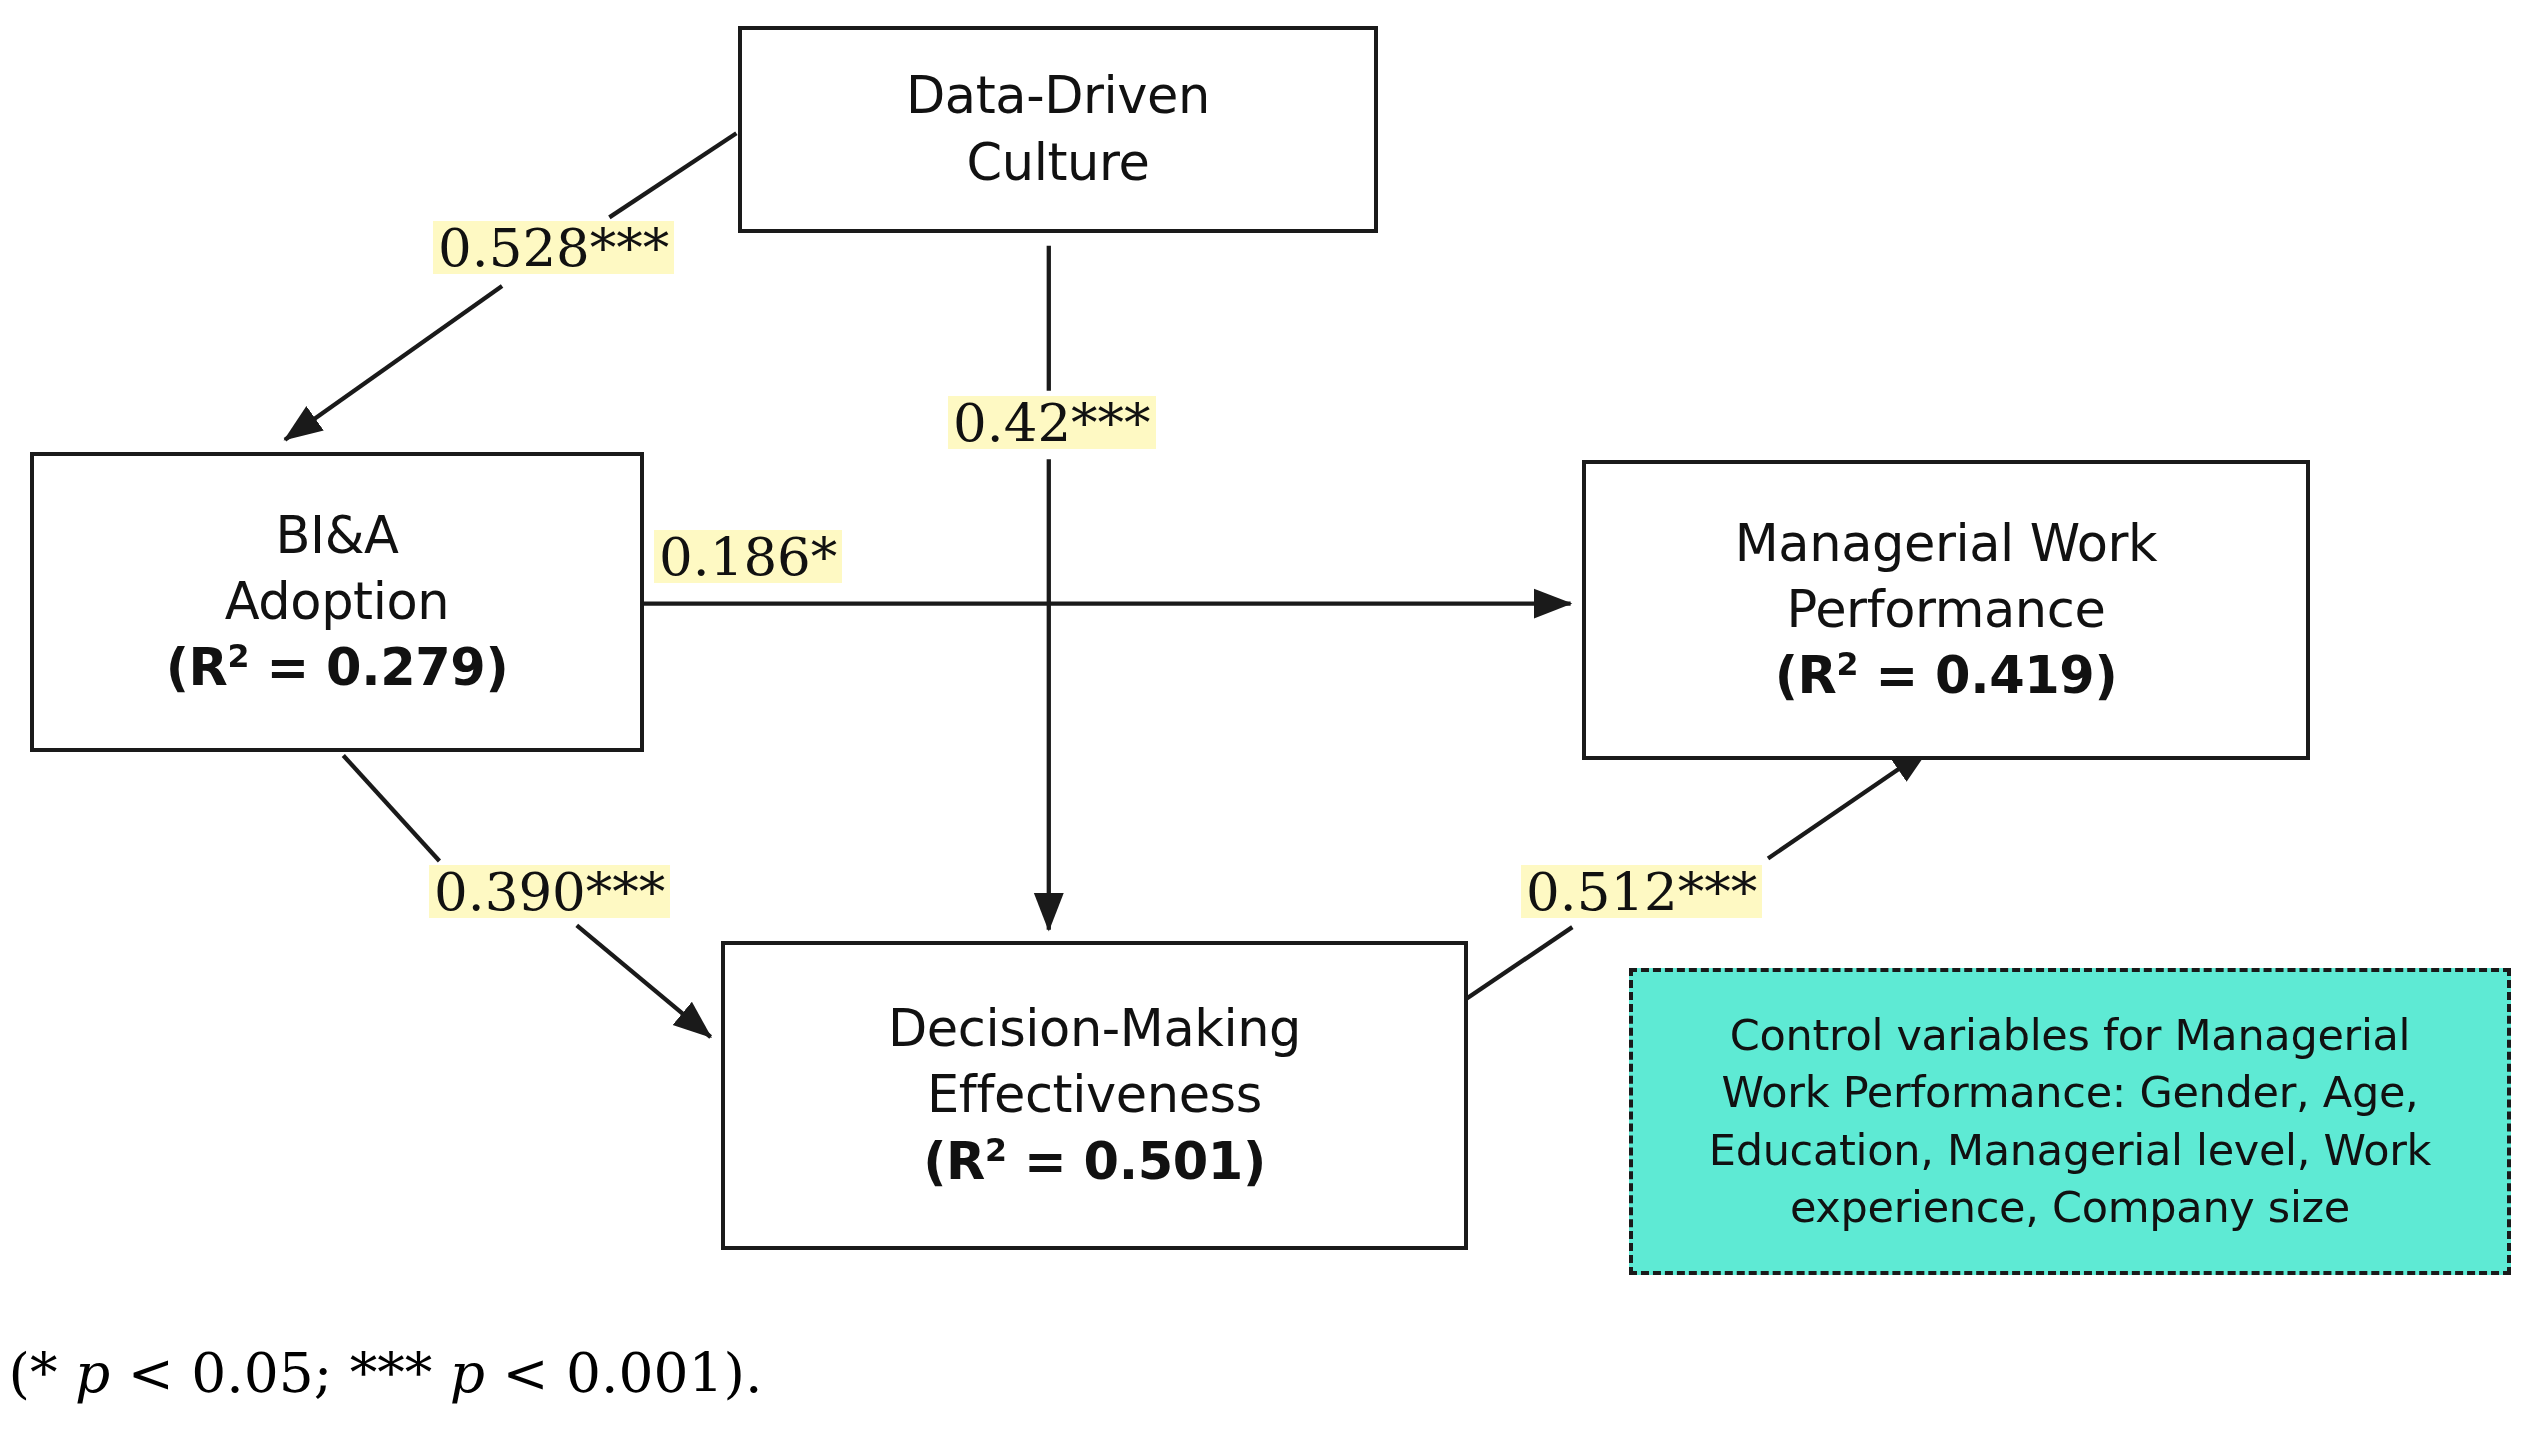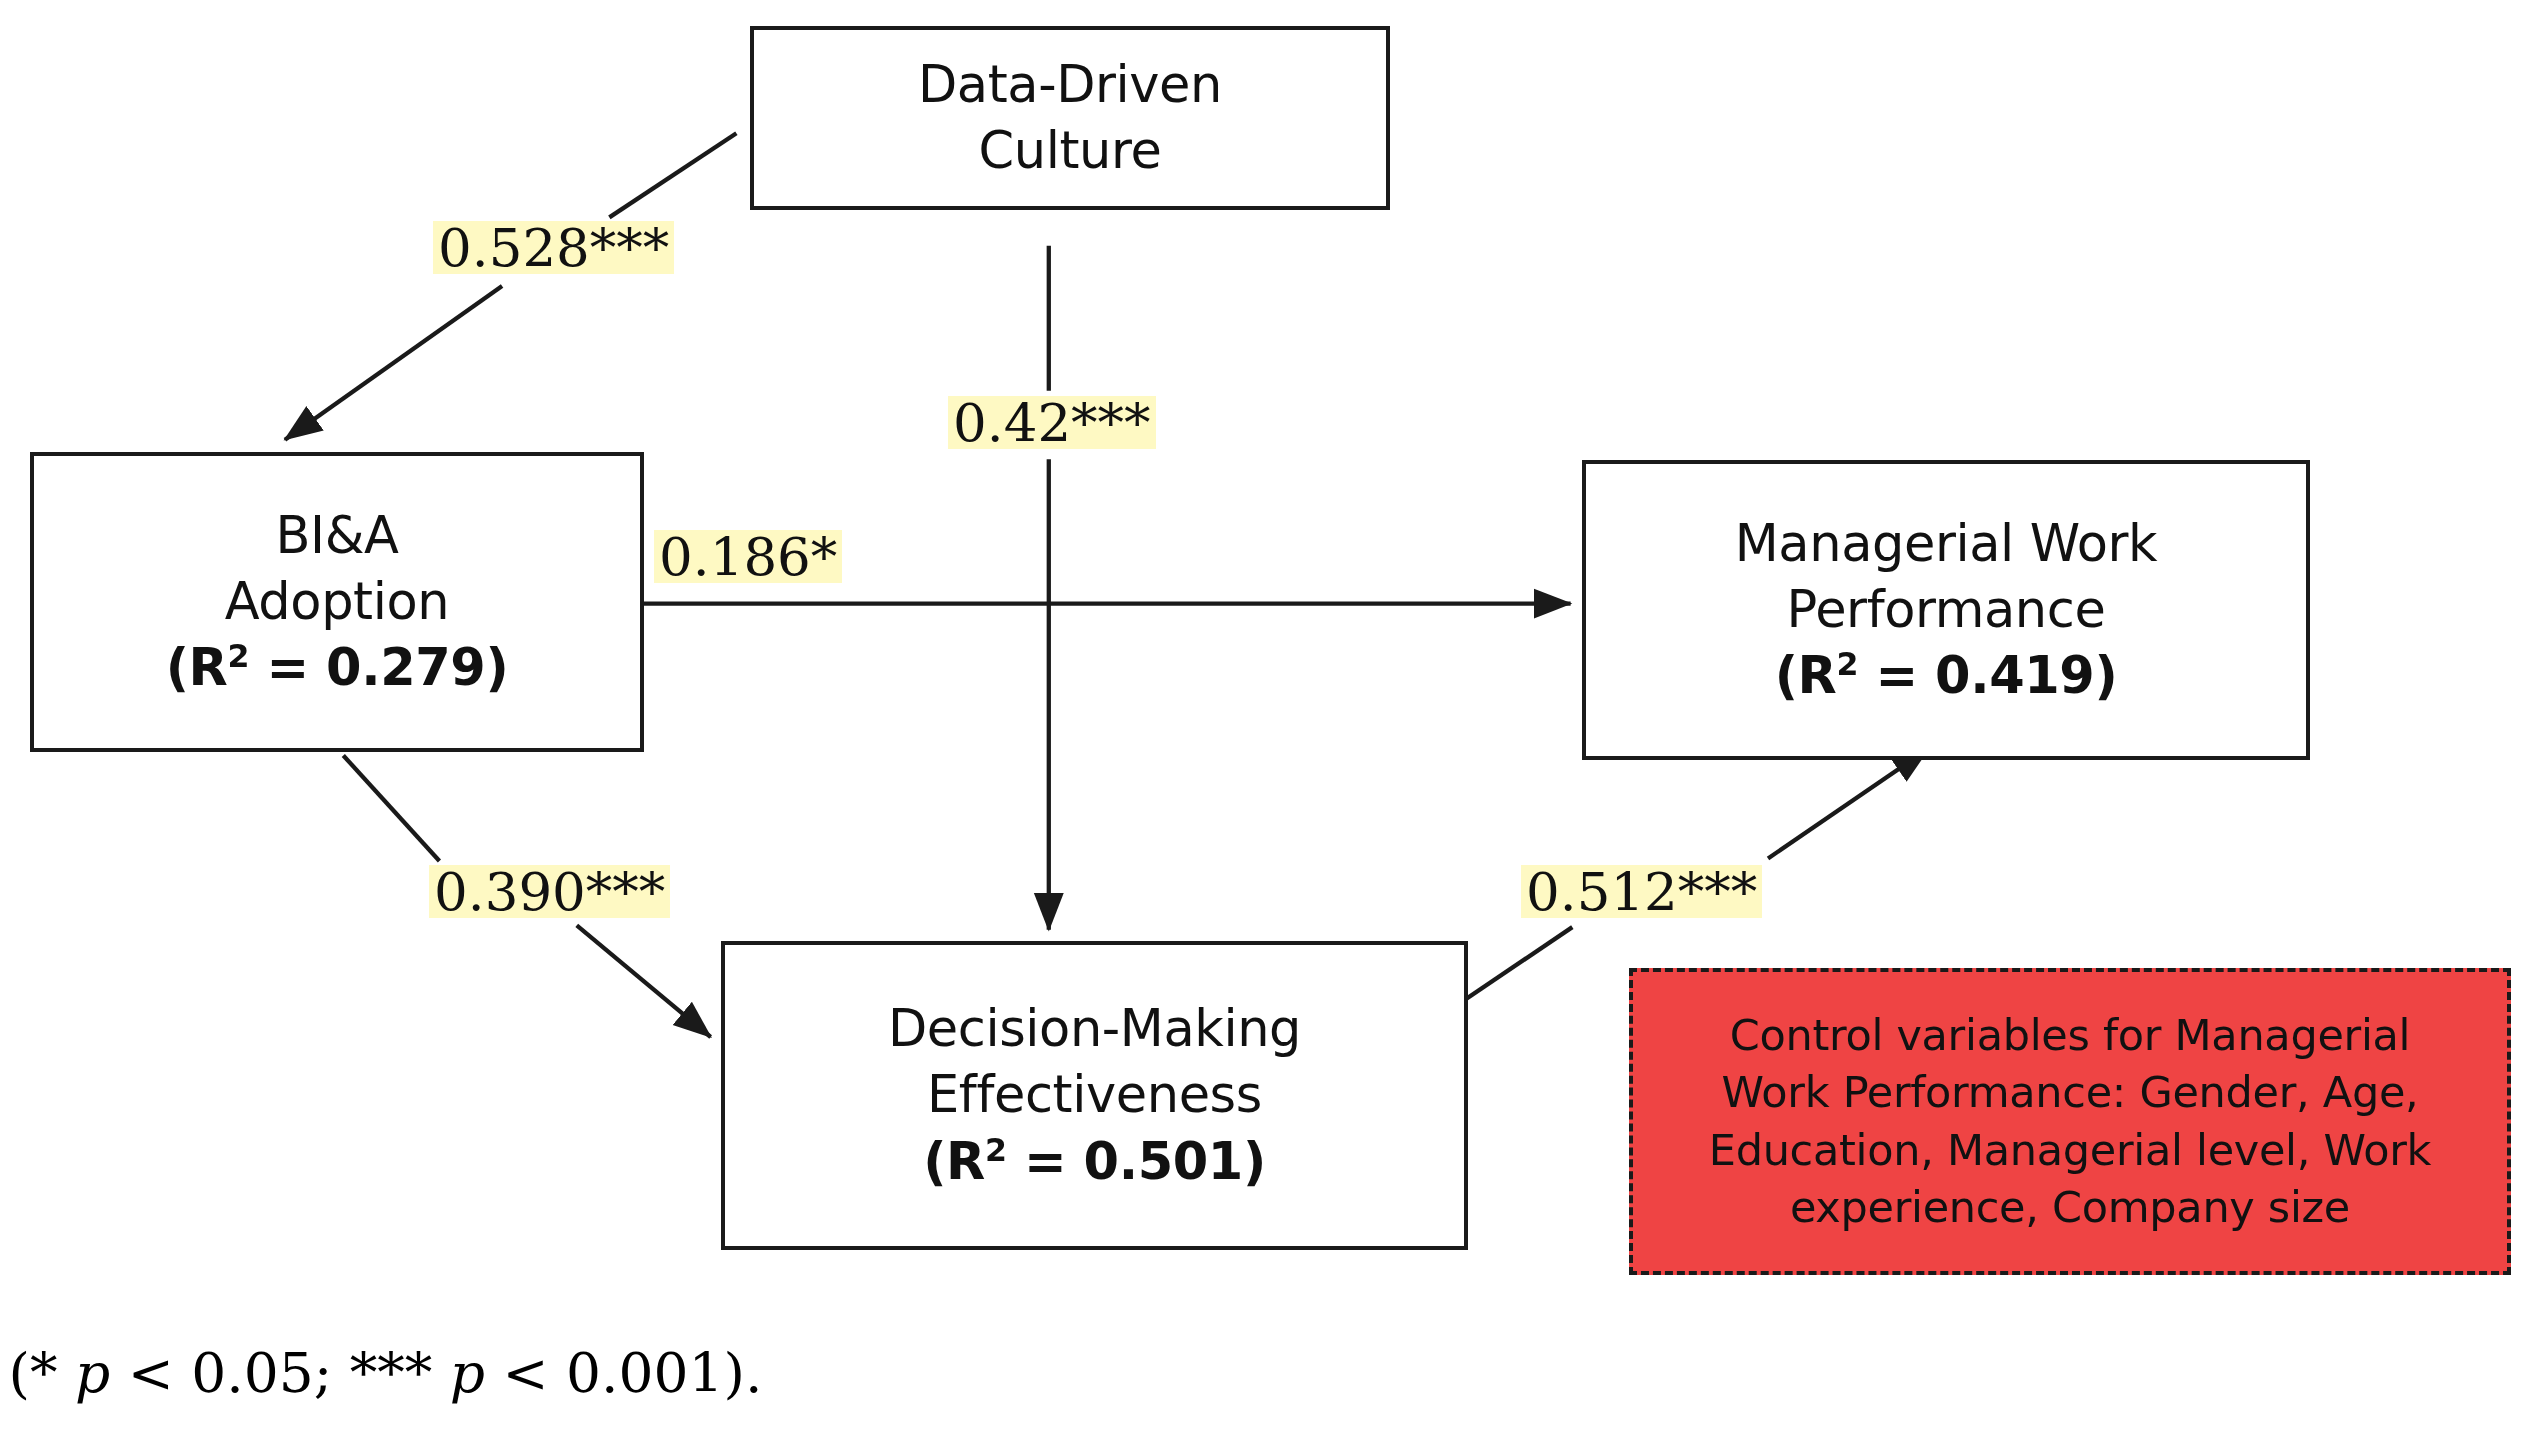--- a/index.html
+++ b/index.html
@@ -47,34 +47,34 @@
     font-weight: bold;
     line-height: 1.30;
     white-space: nowrap;
     letter-spacing: -0.4px;
   }
   .node-r2 sup {
     font-size: 0.62em;
     vertical-align: super;
     line-height: 0;
   }
-  #box-culture  { left: 738px;  top: 26px;   width: 640px;  height: 184px; margin-left: 12px; }
+  #box-culture  { left: 738px;  top: 26px;   width: 640px;  height: 207px; }
   #box-bia      { left: 30px;   top: 452px;  width: 614px;  height: 300px; }
   #box-mwp      { left: 1582px; top: 460px;  width: 728px;  height: 300px; }
   #box-dme      { left: 721px;  top: 941px; width: 747px;  height: 309px; }
 
   #box-control {
     position: absolute;
     left: 1629px;
     top: 968px;
     width: 882px;
     height: 307px;
     box-sizing: border-box;
     border: 4.3px dashed #1a1a1a;
-    background: #ef4444;
+    background: #5eead4;
     display: flex;
     flex-direction: column;
     align-items: center;
     justify-content: center;
     text-align: center;
     color: #111111;
     font-family: "DejaVu Sans", sans-serif;
   }
   .control-line {
     font-size: 43px;

